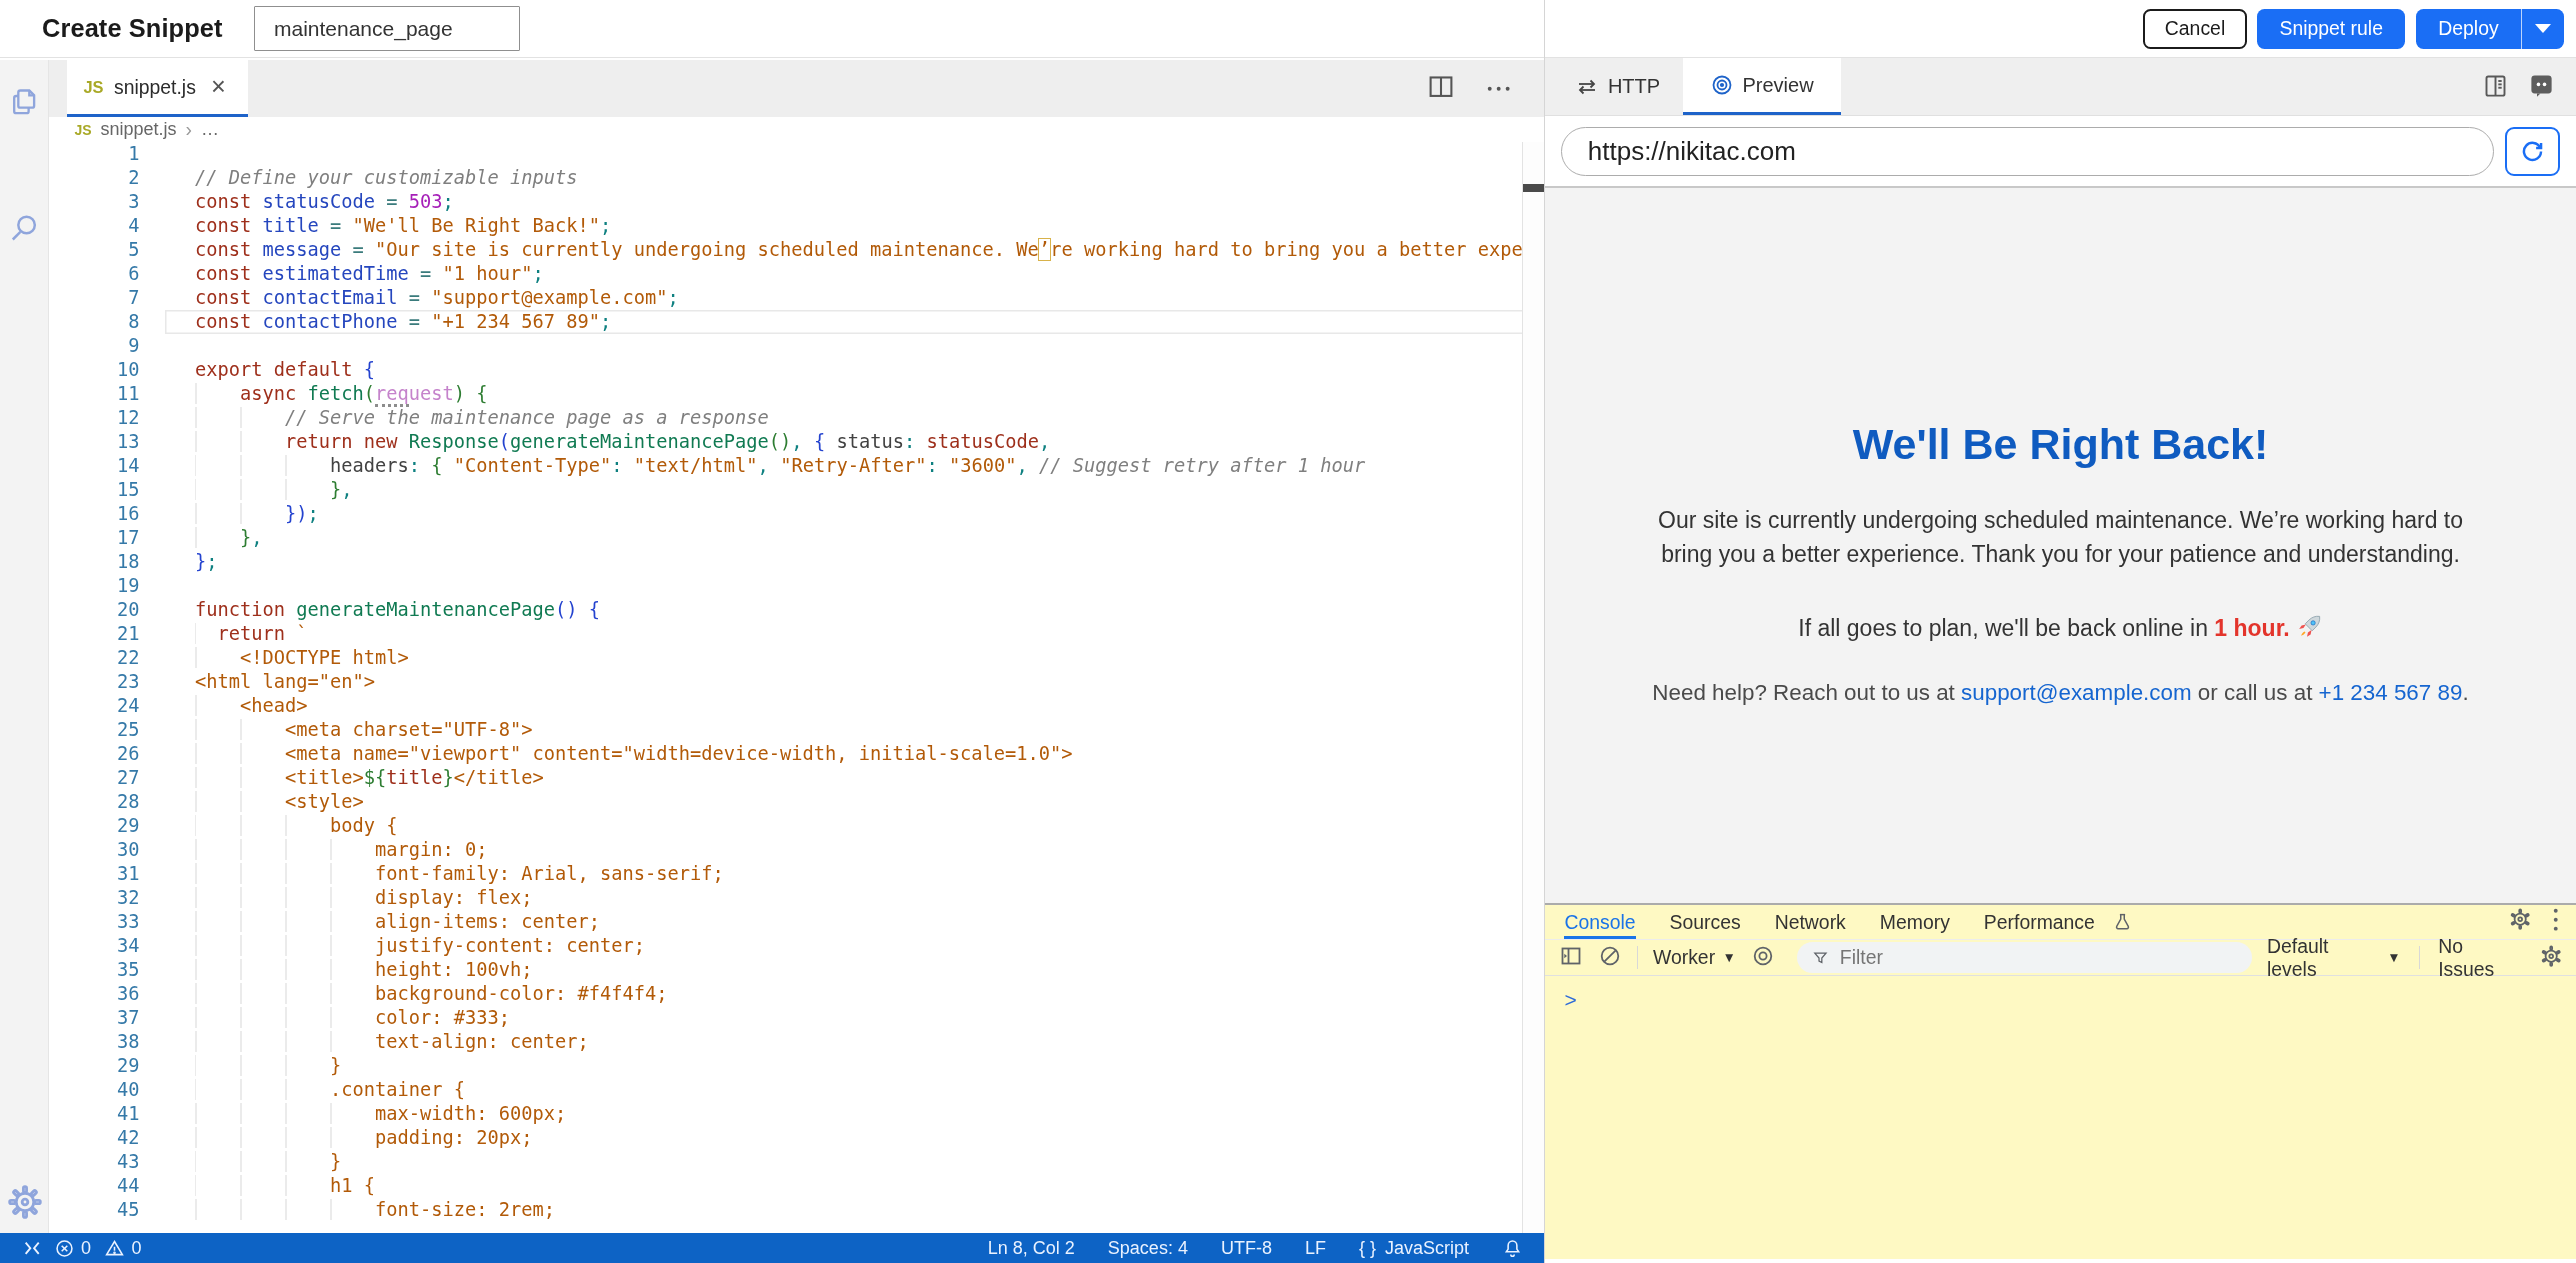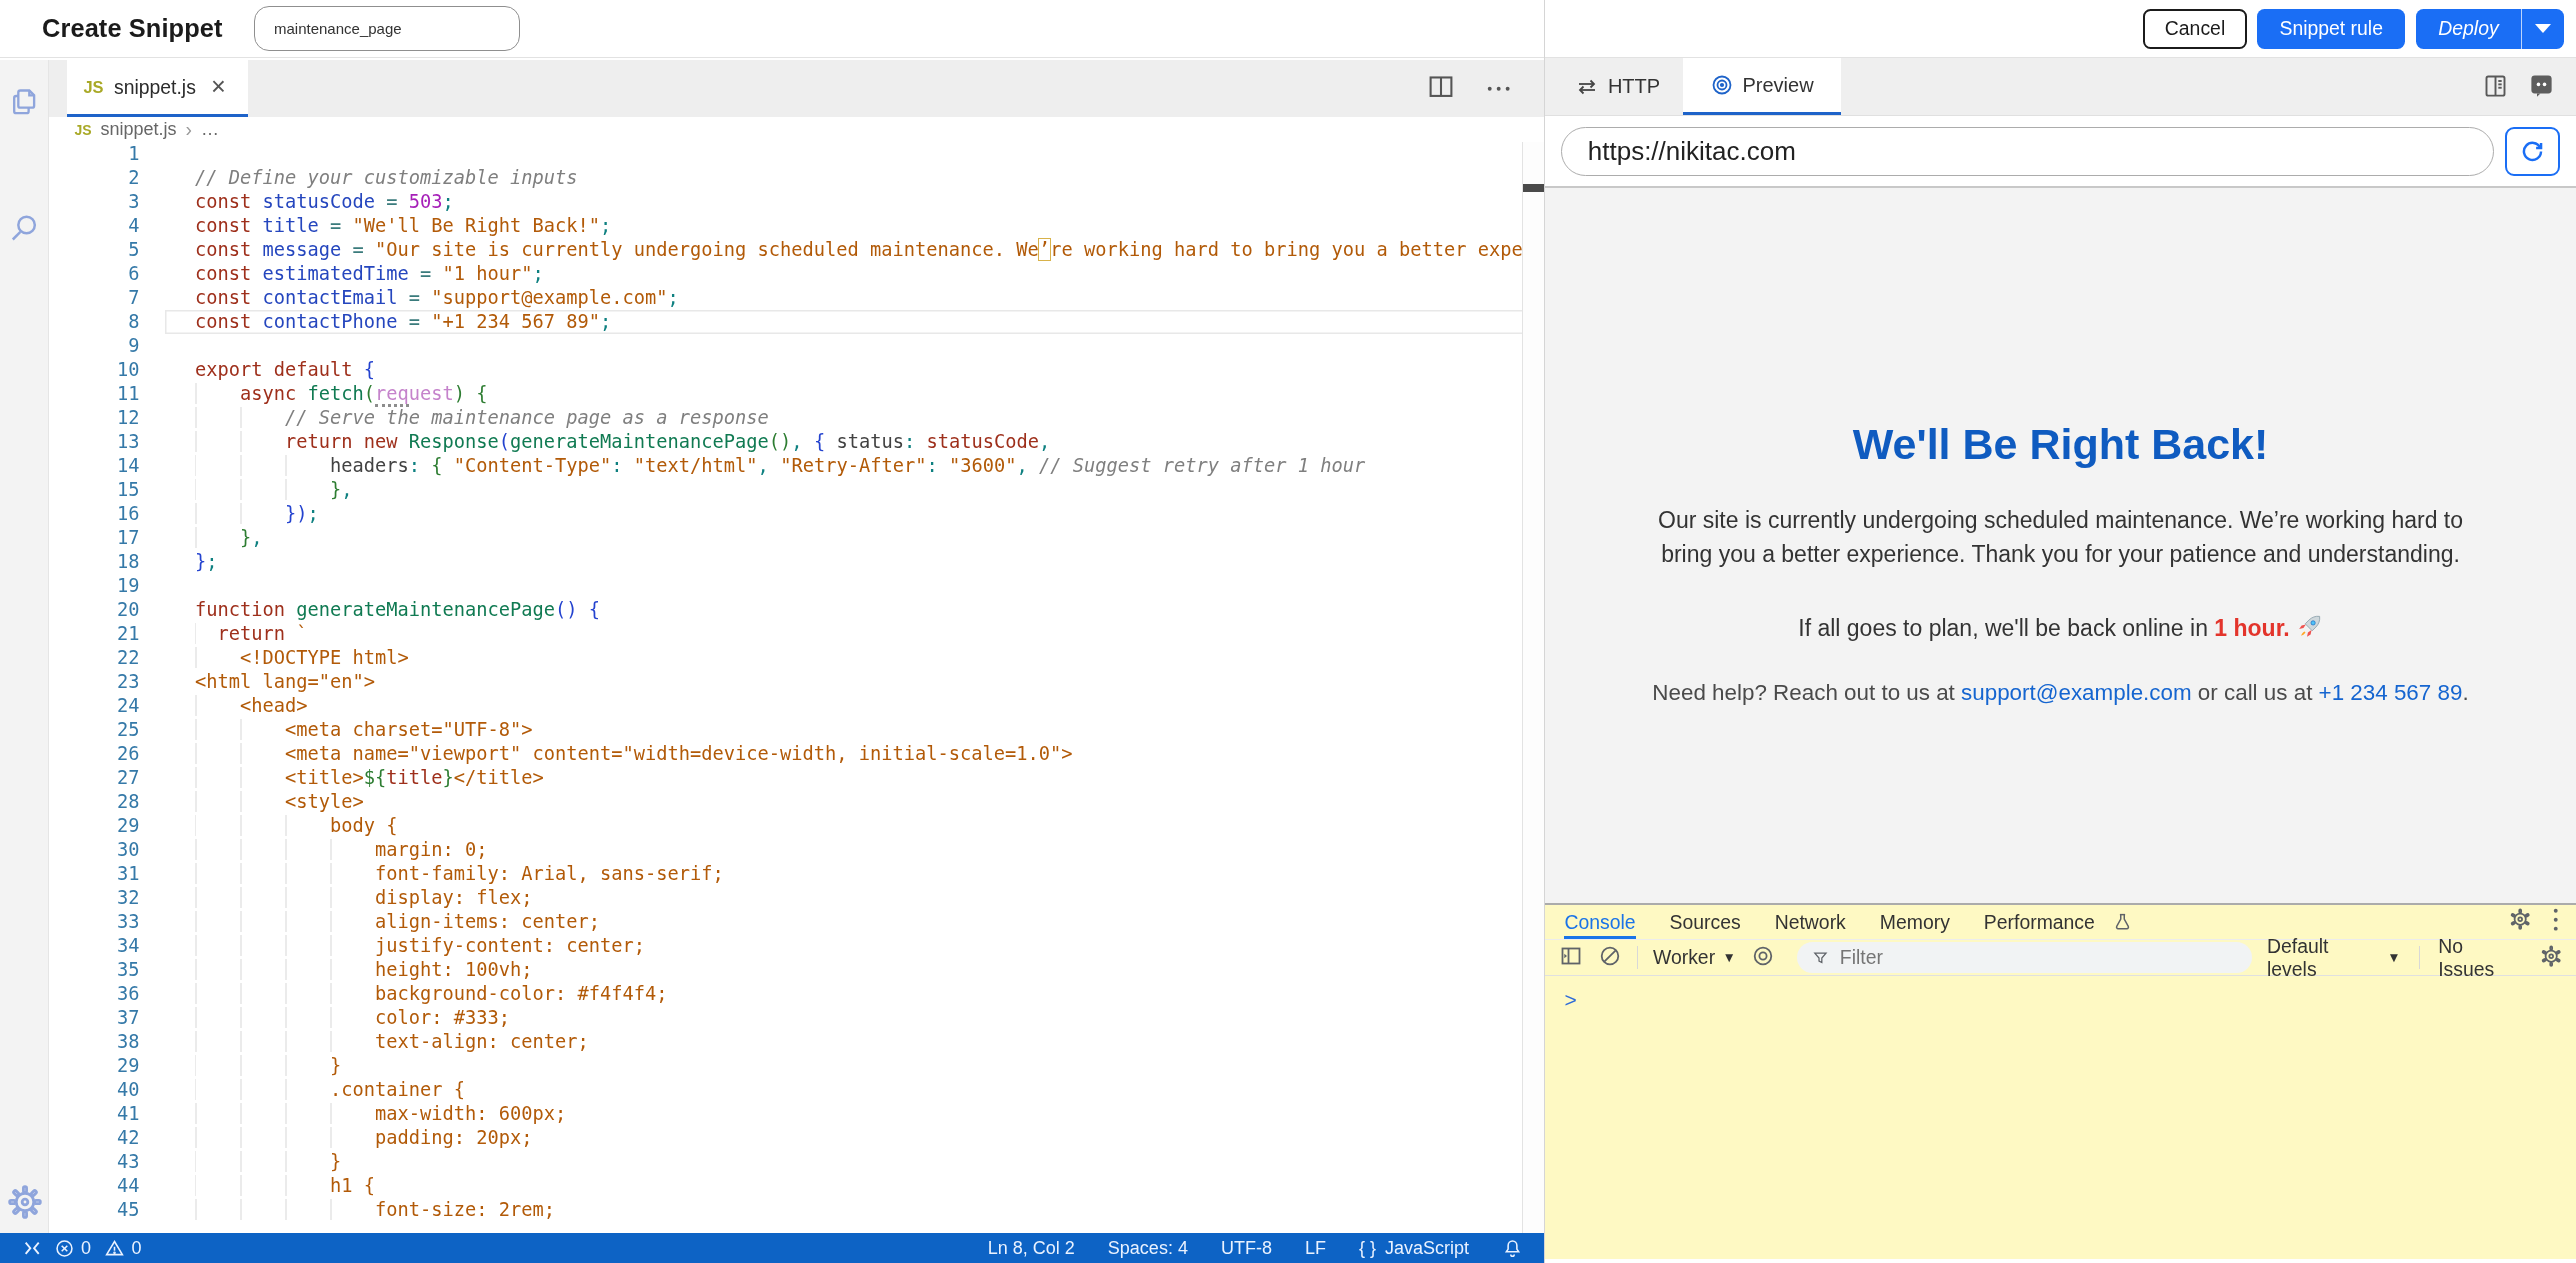--- a/index.html
+++ b/index.html
@@ -6,22 +6,22 @@
   html,body { width:2576px; height:1263px; overflow:hidden; background:#fff;
               font-family:"Liberation Sans", sans-serif; color:#1b1b1b; }
   .app { position:relative; width:2472px; height:1263px; }
 
   
   .left { position:absolute; left:0; top:0; width:1544px; height:1263px; background:#fff; }
 
   .lheader { position:absolute; left:0; top:0; width:100%; height:58px; display:flex; align-items:center;
              border-bottom:1.5px solid #e2e2e2; background:#fff; }
   .lheader h1 { font-size:25.4px; font-weight:bold; margin-left:42px; letter-spacing:0.1px; }
-  .snippet-name { margin-left:31px; width:266px; height:45px; border:1.5px solid #8f8f8f; border-radius:15px;
-                  font-size:15px; color:#333; padding:0 19.4px; outline:none; font-family:"Liberation Sans",sans-serif; }
+  .snippet-name { margin-left:31px; width:266px; height:45px; border:1.5px solid #8f8f8f; border-radius:1px;
+                  font-size:21px; color:#333; padding:0 19.4px; outline:none; font-family:"Liberation Sans",sans-serif; }
 
   .activitybar { position:absolute; left:0; top:60px; width:49px; height:1174px; background:#f3f3f3;
                  border-right:1.5px solid #e5e5e5; }
   .abar-icon { width:49px; height:52px; display:flex; align-items:center; justify-content:center; color:#8fa5dc; }
   .abar-icon.files { margin-top:15px; }
   .abar-icon.search { margin-top:75px; }
   .abar-icon.settings { position:absolute; bottom:6px; left:0; }
 
   .tabstrip { position:absolute; left:49px; top:60px; width:1495px; height:57px; background:#eeeeee;
               display:flex; align-items:stretch; }
@@ -64,21 +64,21 @@
 
   
   .right { position:absolute; left:1544px; top:0; width:1032px; height:1263px; background:#fff;
            border-left:1.5px solid #d5d5d5; }
   .rheader { height:58px; border-bottom:1.5px solid #e2e2e2; display:flex; align-items:center; justify-content:flex-end;
              gap:10.5px; padding-right:12px; }
   .btn { height:40px; border-radius:7.5px; font-size:19.4px; display:flex; align-items:center; justify-content:center;
          cursor:pointer; font-family:"Liberation Sans",sans-serif; }
   .btn.cancel { background:#fff; border:2.2px solid #1b1b1b; color:#1b1b1b; padding:0 19.4px; }
   .btn.blue { background:#1a6ef5; color:#fff; border:none; padding:0 22.4px; }
-  .deploy-group { display:flex; height:40px;font-style:italic; }
+  .deploy-group { display:flex; height:40px; }
   .deploy-main { background:#1a6ef5; color:#fff; font-size:19.4px; display:flex; align-items:center; padding:0 22.4px;
                  border-radius:7.5px 0 0 7.5px; border-right:1.5px solid #bcd4fb; }
   .deploy-caret { background:#1a6ef5; width:42px; border-radius:0 7.5px 7.5px 0; display:flex; align-items:center; justify-content:center; }
   .caret-down { width:0; height:0; border-left:8.2px solid transparent; border-right:8.2px solid transparent; border-top:9.7px solid #fff; }
 
   .rtabs { height:58px; background:#efefef; display:flex; align-items:stretch; border-bottom:1.5px solid #e0e0e0; }
   .rtab { display:flex; align-items:center; gap:9px; font-size:20px; color:#333; padding:0 22.4px; }
   .rtab.http { margin-left:7.5px; }
   .rtab.preview { background:#fff; border-bottom:3px solid #1e63c9; padding:0 27px; }
   .rtab .ic { display:flex; }

